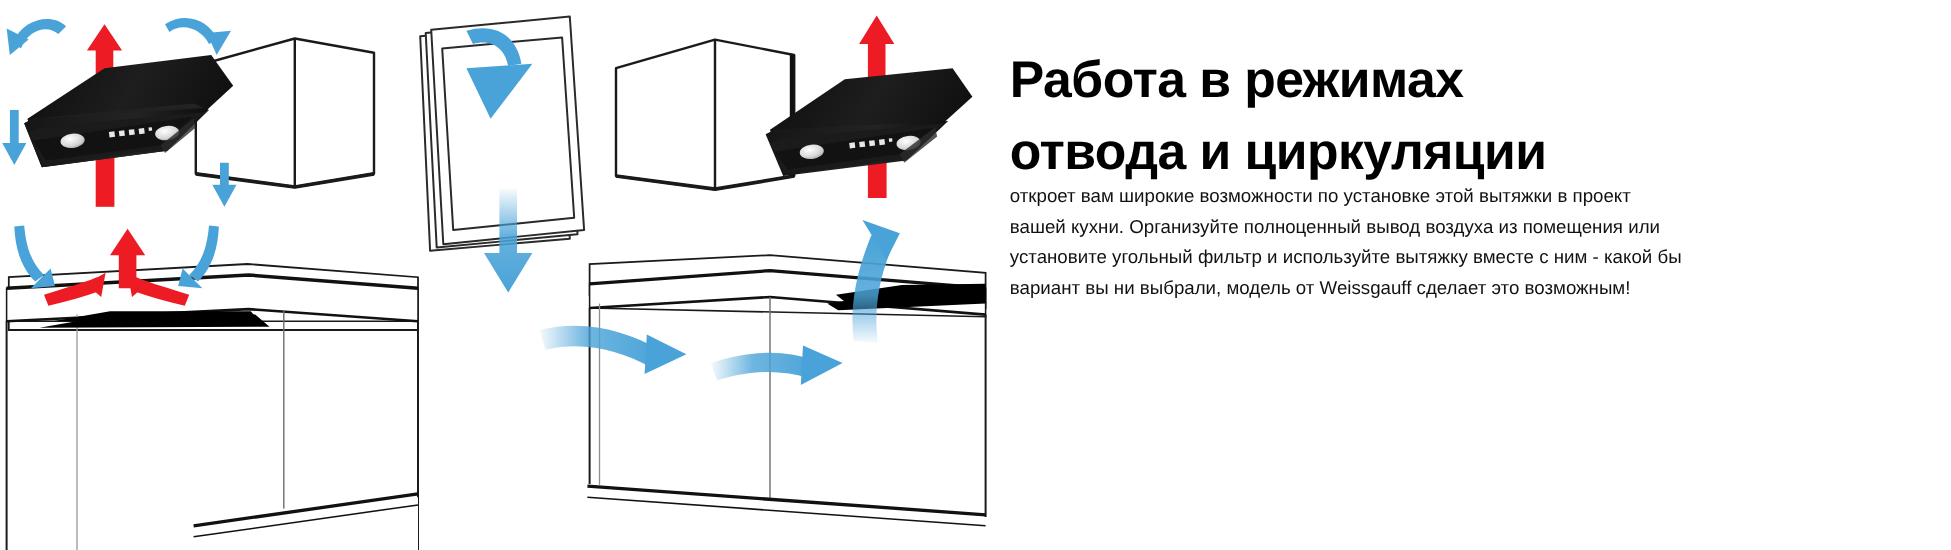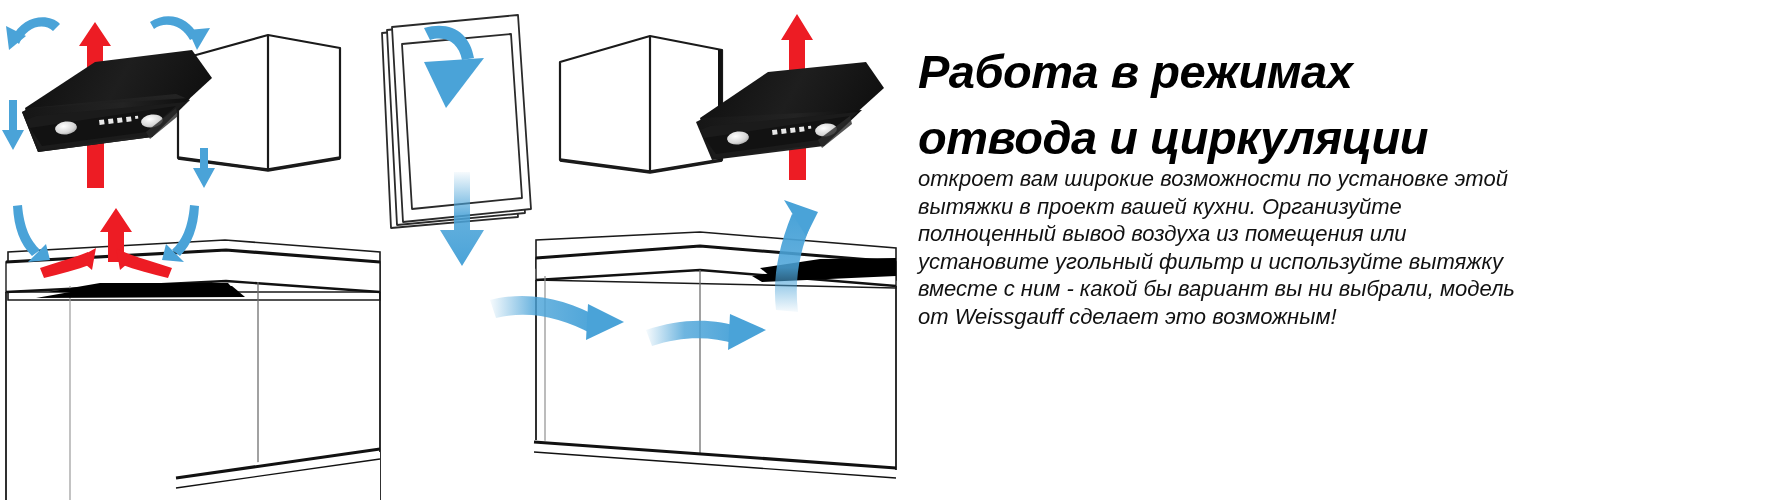--- a/index.html
+++ b/index.html
@@ -8,21 +8,20 @@
     width:1774px;height:500px;
     background:#ffffff;
     font-family:"Liberation Sans",sans-serif;
     overflow:hidden;
   }
   .banner{
     position:relative;
     width:1774px;height:500px;
     background:#ffffff;
     display:block;
-    font-style:italic;
   }
   
   .illustration{
     position:absolute;
     left:0;top:0;
     width:900px;height:500px;
   }
   .illustration svg{display:block;width:900px;height:500px;}
 
   
@@ -42,21 +41,21 @@
     letter-spacing:-0.5px;
     color:#000000;
     white-space:pre-line;
   }
   .bodytext{
     position:absolute;
     left:0;top:165px;
     width:612px;
     font-family:"Liberation Sans",sans-serif;
     font-weight:normal;
-    font-size:22px;
+    font-size:17px;
     line-height:27.5px;
     color:#111111;
     text-align:left;
   }
   .bodytext p{margin:0;}
 </style>
 </head>
 <body>
 
 <div class="banner">

